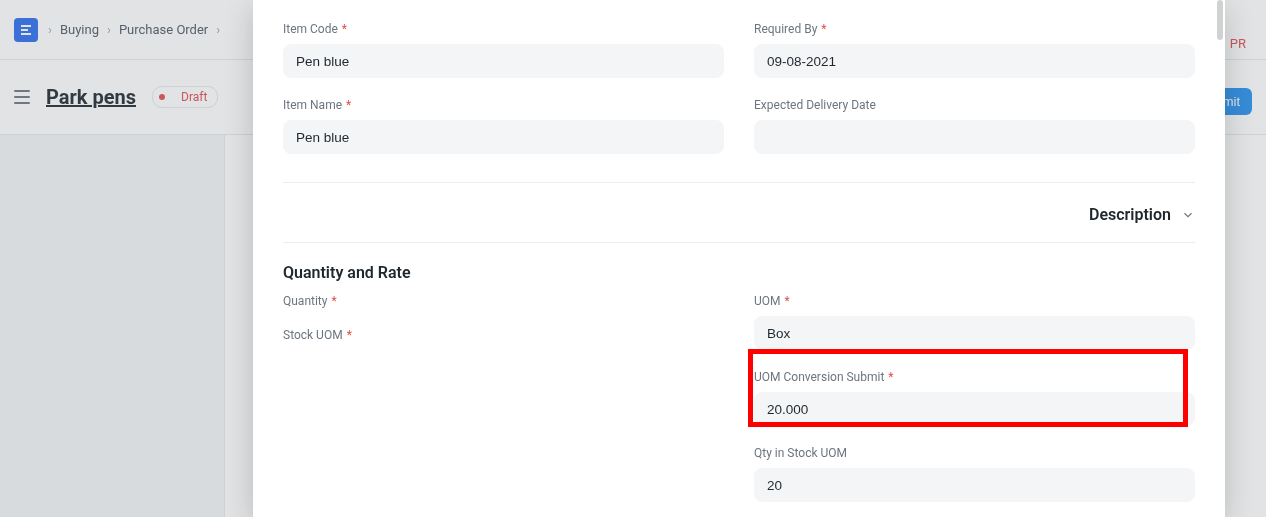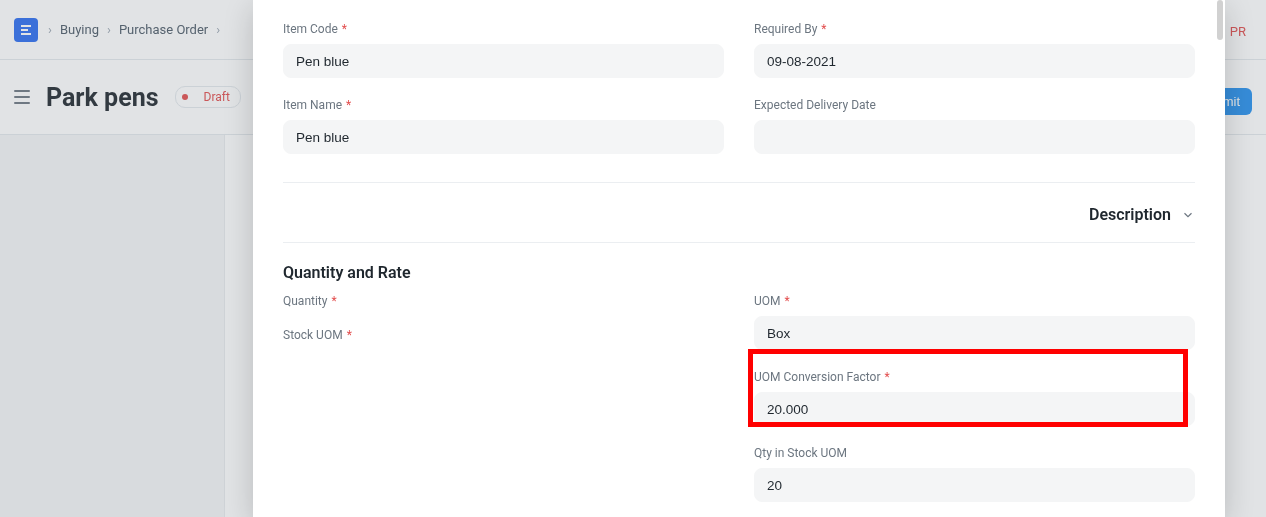--- a/index.html
+++ b/index.html
@@ -47,42 +47,42 @@
     align-items: center;
     padding: 0 14px;
     gap: 16px;
   }
   .menu-icon {
     width: 16px; height: 14px;
     display: flex; flex-direction: column; justify-content: space-between;
     cursor: pointer;
   }
   .menu-icon span { display:block; height:2px; background:#6c7680; border-radius:1px; }
-  .page-title { font-size: 25px; font-weight: 700; color:#1f272e; }
+  .page-title { font-size: 20px; font-weight: 700; color:#1f272e;text-decoration:underline; }
   .badge {
     border: 1px solid #e3e8ec;
     border-radius: 10px;
     padding: 3px 10px 3px 6px;
     display: inline-flex; align-items: center; gap: 16px;
     font-size: 12px; color:#e24c4c;
     background:#fff;
   }
   .badge .dot { width:6px; height:6px; background:#e24c4c; border-radius:50%; }
 
   .bg-submit {
     position: absolute;
     top: 88px; right: 14px;
     background:#2490ef; color:#fff;
     border:none; border-radius:6px;
     padding:6px 12px; font-size:13px;
     cursor:pointer;
   }
   .bg-pr {
     position: absolute;
-    top: 24px; right: 20px;
+    top: 36px; right: 20px;
     color:#e24c4c; font-size:13px;
   }
 
   .bg-body {
     position: absolute;
     top: 135px; left: 0; right: 0; bottom: 0;
     background: #f4f5f6;
     display: flex;
   }
   .bg-sidebar {
@@ -288,21 +288,21 @@
     <div class="col">
       <div class="field">
         <div class="flabel">
           <span>UOM</span>
           <span class="req">*</span>
         </div>
         <input class="finput" value="Box" style="">
       </div>
       <div class="field">
         <div class="flabel">
-          <span>UOM Conversion Factor</span>
+          <span>UOM Conversion Submit</span>
           <span class="req">*</span>
         </div>
         <input class="finput" value="20.000" style="">
       </div>
       <div class="field">
         <div class="flabel">
           <span>Qty in Stock UOM</span>
         </div>
         <input class="finput" value="20" style="">
       </div>

